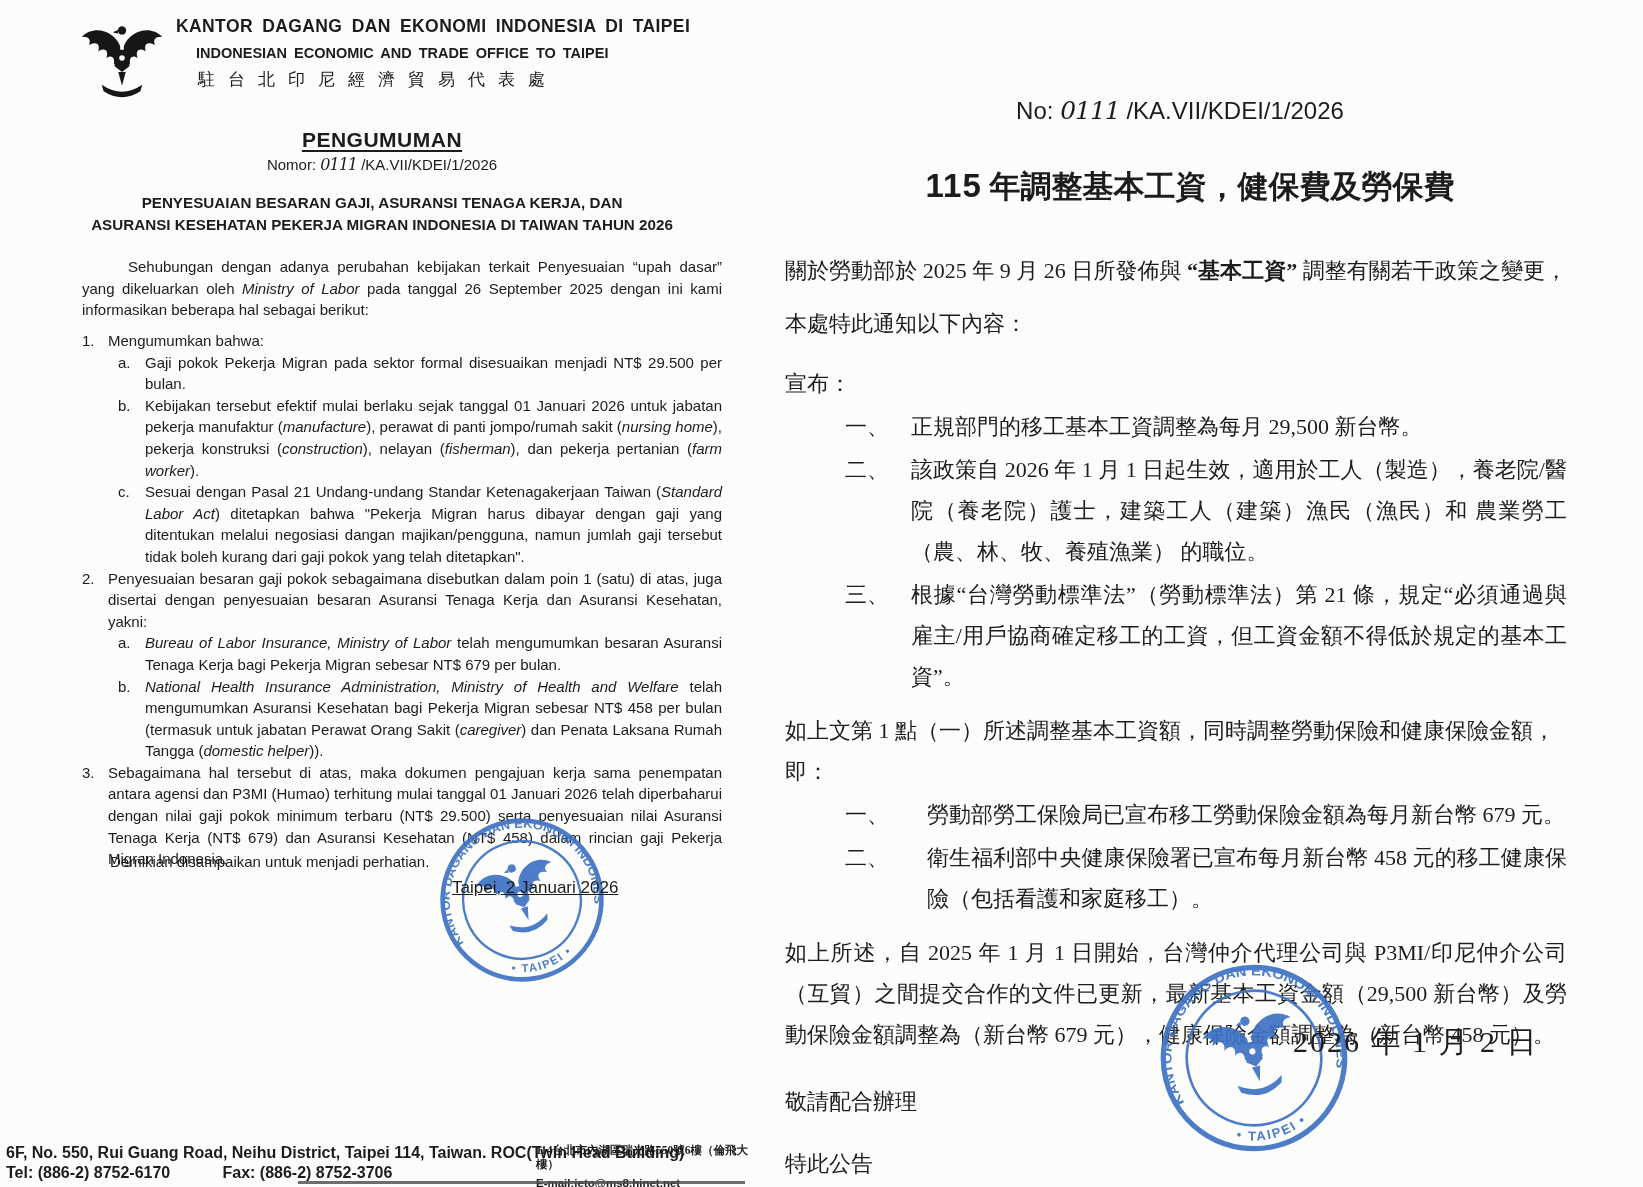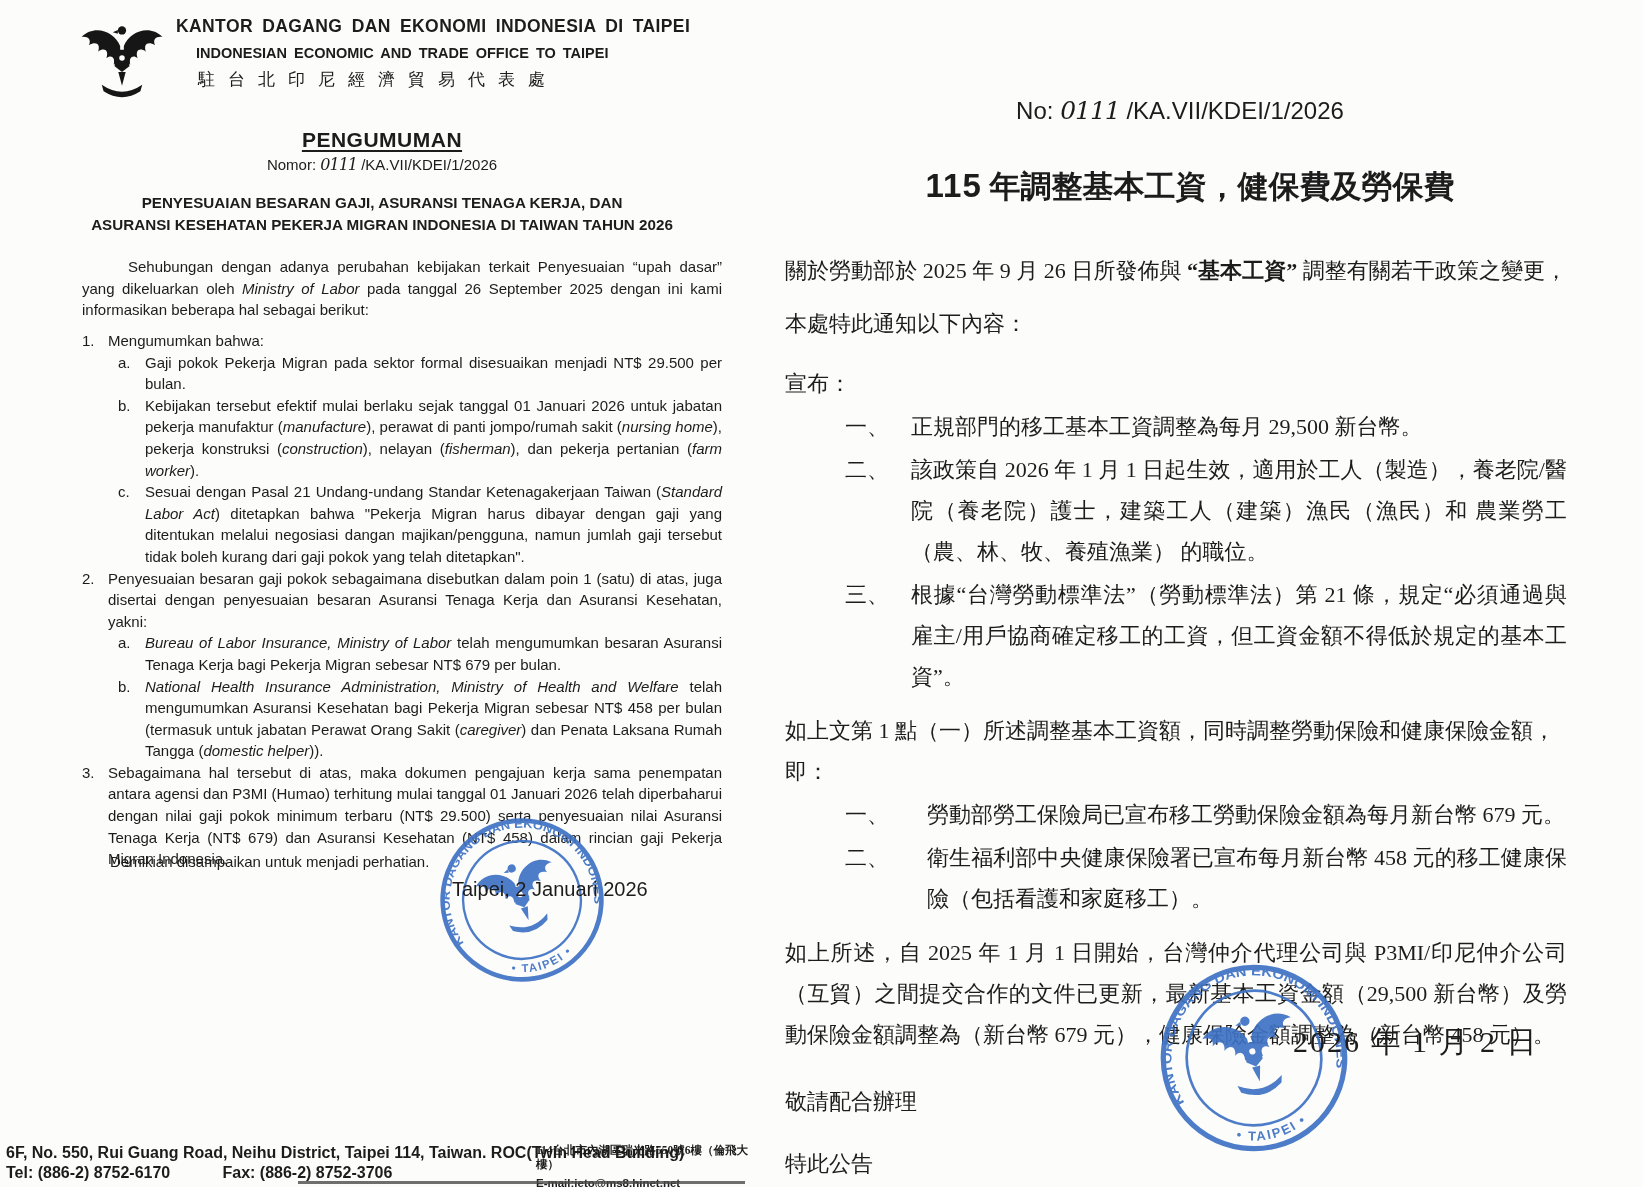--- a/index.html
+++ b/index.html
@@ -45,21 +45,21 @@
   .li-row .li-marker{flex:0 0 26px;}
   .li-row .li-text{flex:1;text-align:justify;}
   .li-row.sub{margin-left:36px;}
   .li-row.sub .li-marker{flex:0 0 27px;}
 
   .closing{position:absolute;left:110px;top:833px;font-size:15px;margin-top:20px;}
 
   .stamp{position:absolute;opacity:.92;}
   .stamp svg{width:100%;height:100%;color:var(--stamp);}
   .stamp-left{left:438px;top:816px;width:168px;height:168px;transform:rotate(-18deg);}
-  .date-left{position:absolute;left:452px;top:878px;font-size:20px;z-index:5;}
+  .date-left{position:absolute;left:452px;top:878px;font-size:17px;z-index:5;text-decoration:underline;}
 
   .footer-left{position:absolute;left:6px;top:1146px;font-size:16px;font-weight:600;line-height:14px;}
   .footer-left .tel{display:inline-block;width:212px;}
   .footer-left .row2{margin-top:6px;}
   .footer-right{position:absolute;left:536px;top:1143px;font-size:11.5px;font-weight:600;line-height:14px;
                 font-family:"Liberation Serif", serif;}
   .footer-right .email{margin-top:5px;font-family:"Liberation Sans", sans-serif;}
   .scan-line{position:absolute;left:298px;top:1181px;width:447px;height:3px;background:#4a4a4a;opacity:.8;}
 
   

